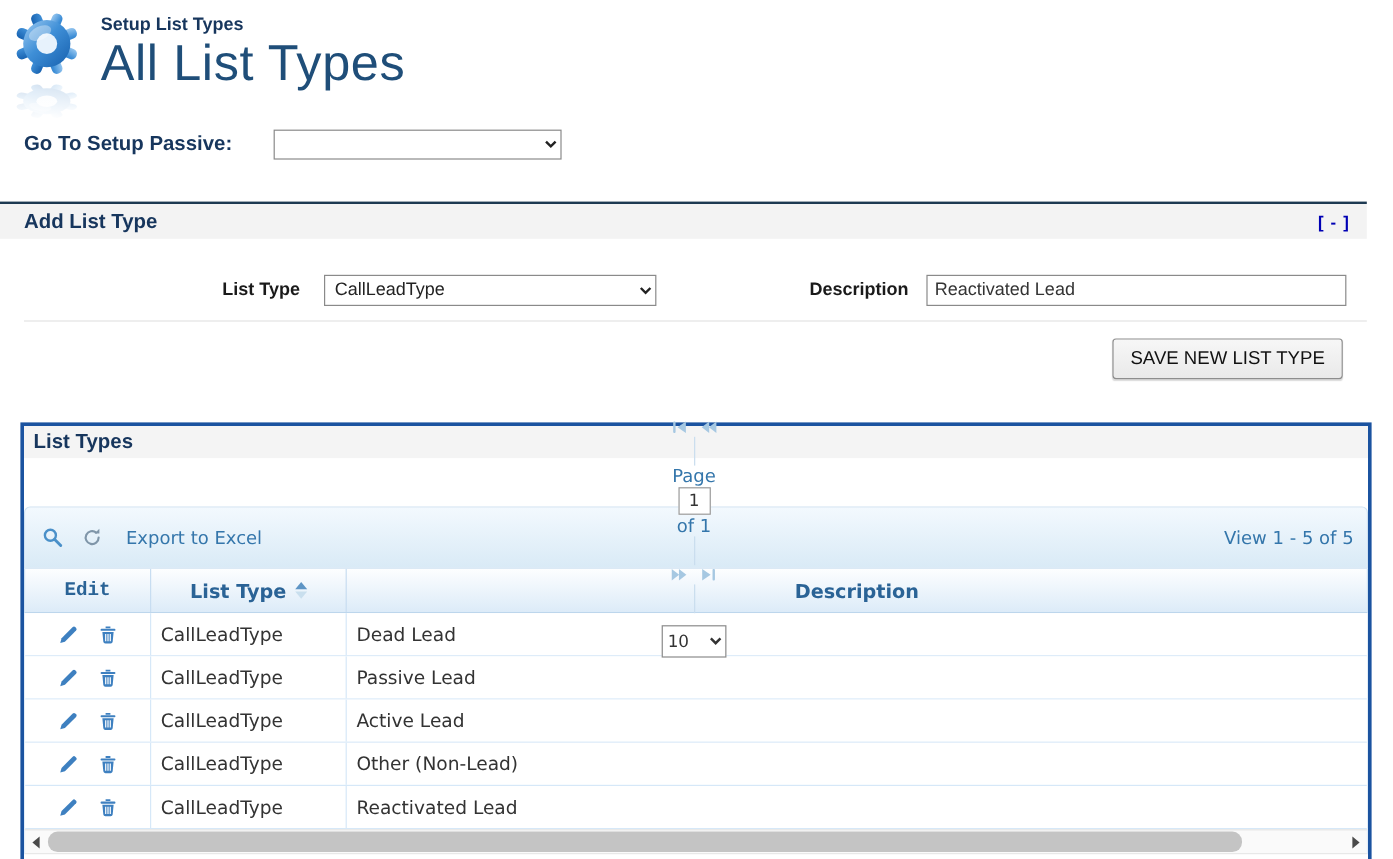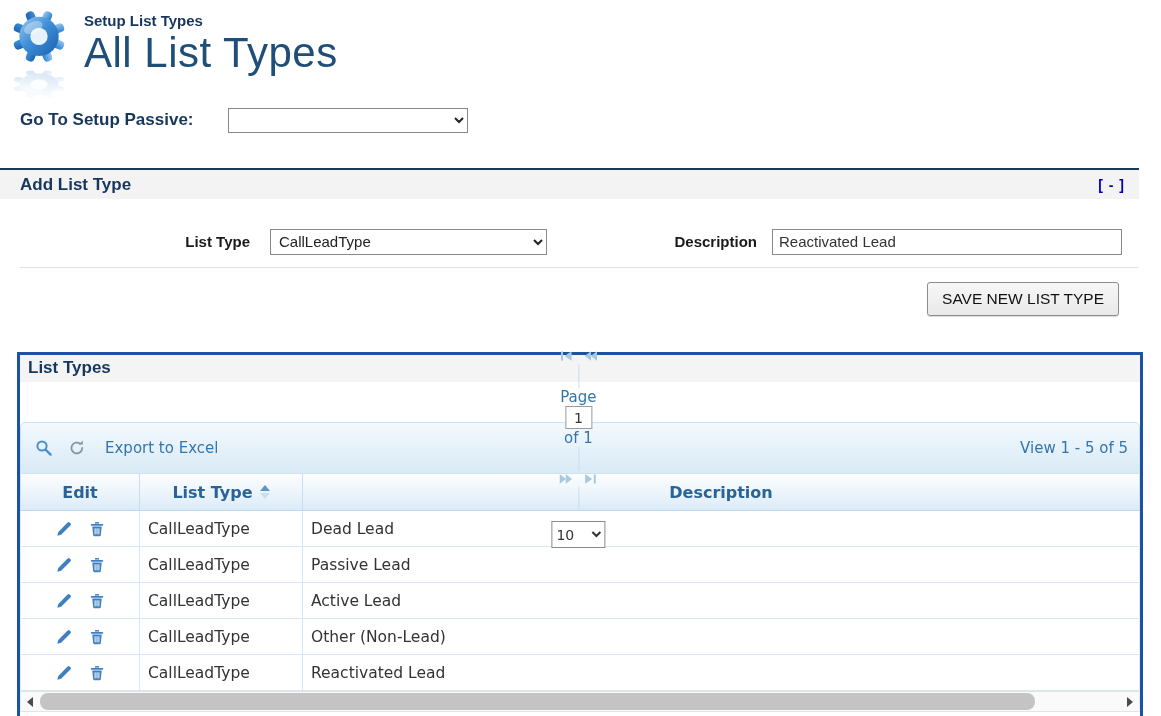--- a/index.html
+++ b/index.html
@@ -65,21 +65,21 @@
   .size-select { width:54px; height:27px; font-size:14px; border:1px solid #8a8a8a; background:#fff;
                  font-family:"DejaVu Sans",sans-serif; color:#333;margin-top:10px; }
   .tb-right { position:absolute; right:11px; color:#3476ab; }
 
   .thead { display:flex; height:37px; align-items:stretch;
            background:linear-gradient(#fdfeff,#dcebf8); border-left:1px solid #cfe2f2;
            border-right:1px solid #cfe2f2; border-bottom:1px solid #bdd6ec;
            color:#2a6396; font-weight:bold; font-size:16px; }
   .th { display:flex; align-items:center; justify-content:center; border-right:1px solid #c7ddf1; }
   .th:last-child { border-right:none; }
-  .col-edit { width:119px; flex:0 0 auto; }
+  .col-edit { width:105px; flex:0 0 auto;font-family:Liberation Mono, monospace; }
   .col-type { width:163px; flex:0 0 auto; }
   .col-desc { flex:1 1 auto; }
   .sort-icon { display:inline-flex; flex-direction:column; margin-left:7px; gap:2px; cursor:pointer; }
   .sort-up { width:0; height:0; border-left:5px solid transparent; border-right:5px solid transparent;
              border-bottom:6px solid #5e95c5; }
   .sort-down { width:0; height:0; border-left:5px solid transparent; border-right:5px solid transparent;
                border-top:6px solid #c9dfee; }
 
   .tbody { border-left:1px solid #e4eef8; border-right:1px solid #e4eef8; }
   .trow { display:flex; height:36px; align-items:stretch; border-bottom:1px solid #d6e8f8;

